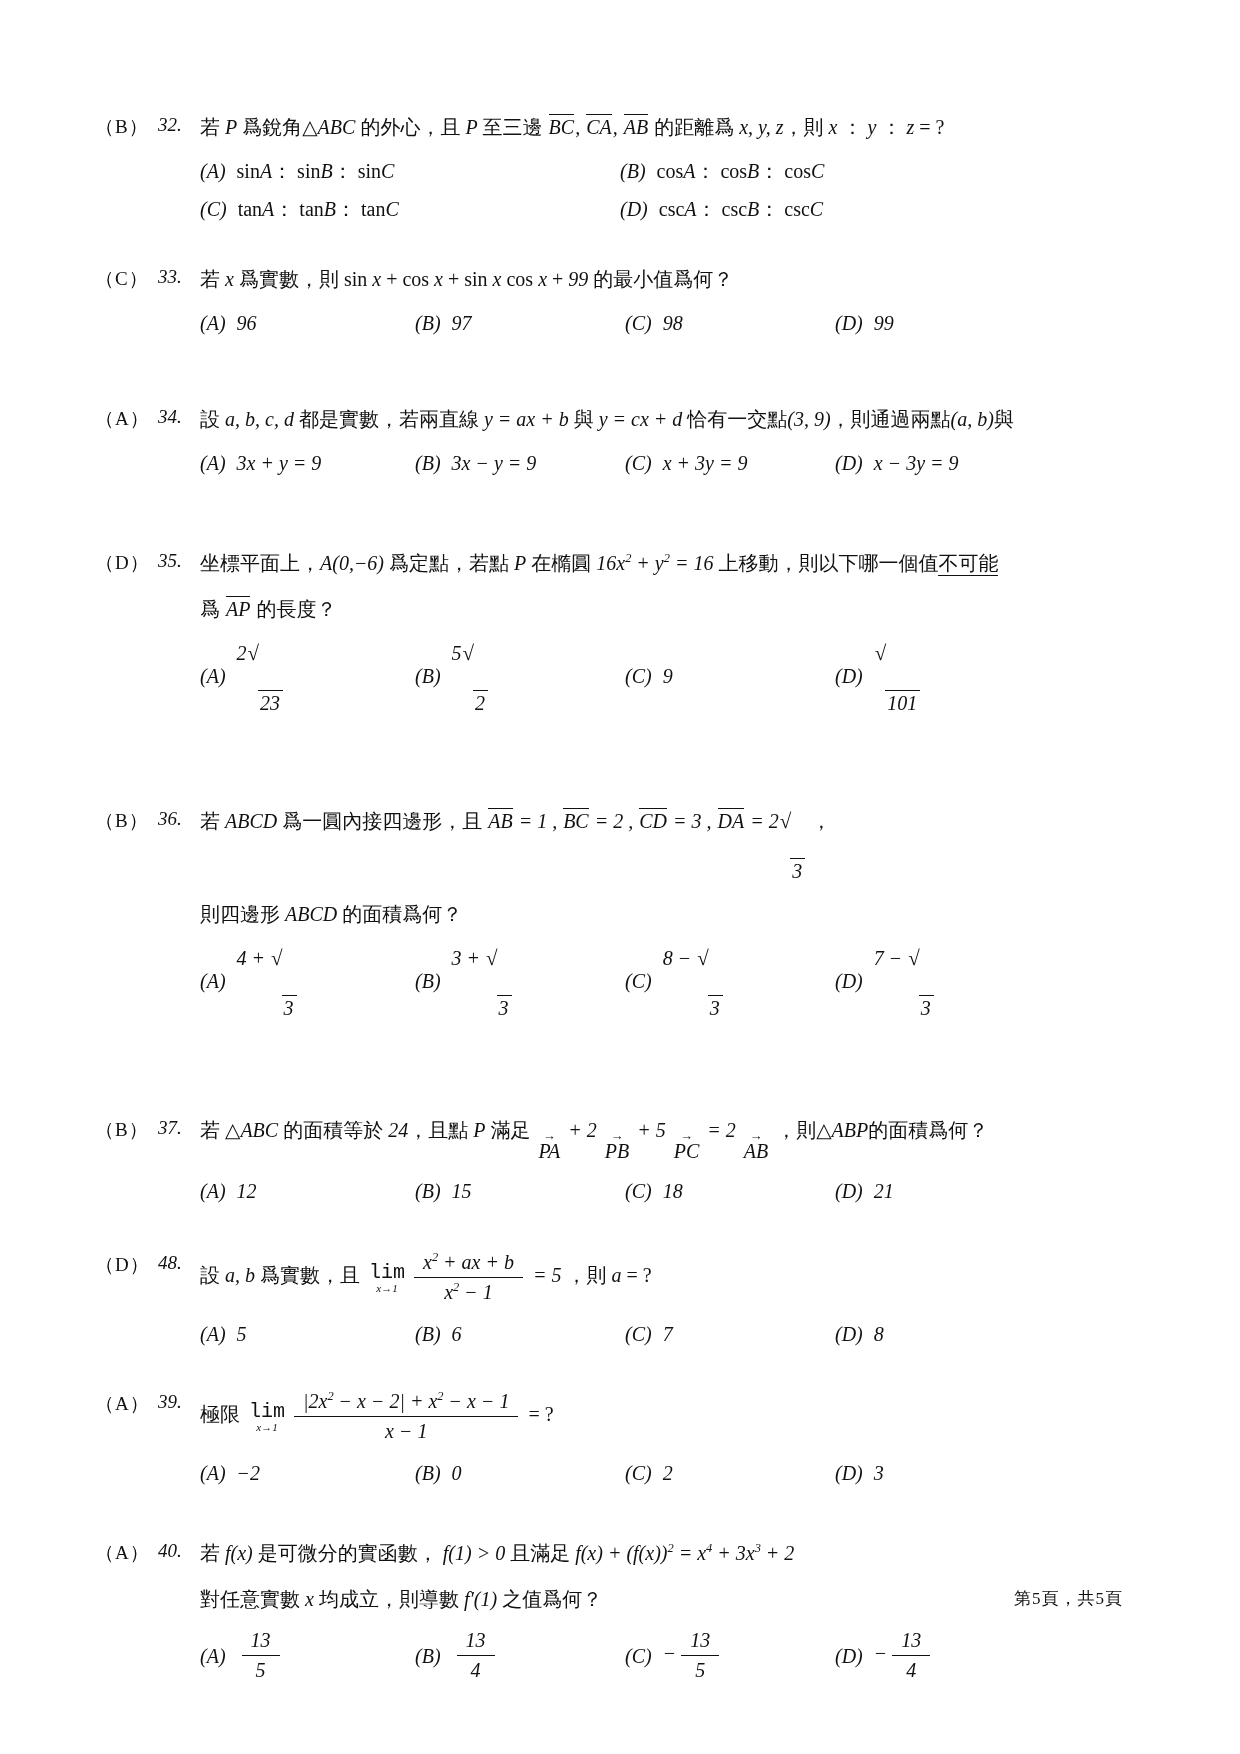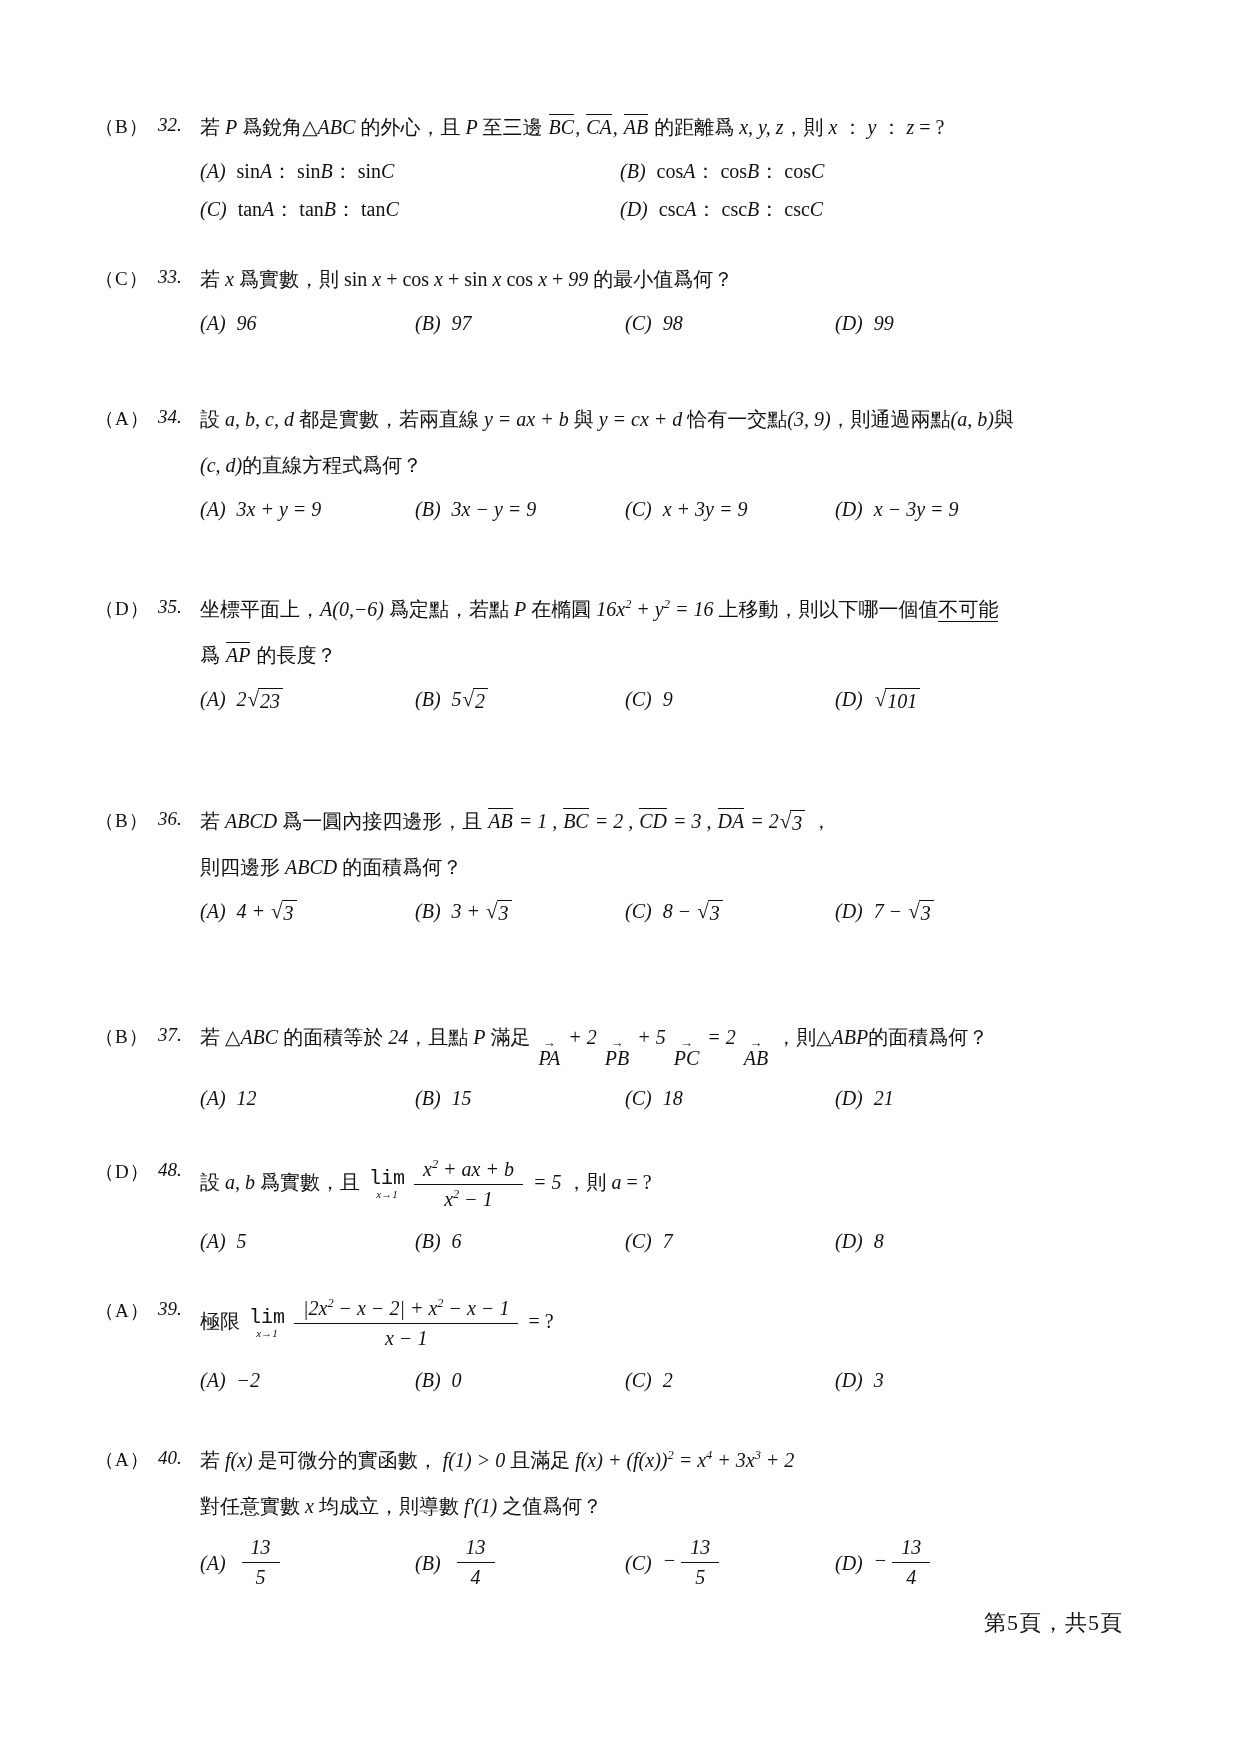--- a/index.html
+++ b/index.html
@@ -26,33 +26,33 @@
   .opts.c2{grid-template-columns:420px auto;row-gap:8px;}
   .opt{white-space:nowrap;display:flex;align-items:center;}
   .optlab{font-style:italic;margin-right:11px;}
   .optval{display:inline-flex;align-items:center;}
   .mi{font-style:italic;}
   .ov{display:inline-block;border-top:1.3px solid currentColor;padding-top:1px;line-height:1.1;margin:0 1px;}
   .ul{border-bottom:1.3px solid currentColor;padding-bottom:1px;}
   sup{font-size:0.62em;line-height:0;}
   .sqrt{display:inline-flex;align-items:flex-start;margin:0 1px;}
   .rad{font-style:normal;line-height:1.12;font-size:1.05em;}
-  .sqb{border-top:1.4px solid currentColor;line-height:1.12;padding:1px 3px 0 2px;margin-left:-1px;}
+  .sqb{border-top:1.4px solid currentColor;line-height:1.12;padding:1px 3px 0 2px;margin-left:-1px;margin-top:48px;}
   .frac{display:inline-flex;flex-direction:column;align-items:center;vertical-align:middle;line-height:1.25;margin:0 5px;}
   .fnum{border-bottom:1.5px solid currentColor;padding:0 9px 2px;}
   .fden{padding-top:2px;}
   .lim{display:inline-flex;flex-direction:column;align-items:center;vertical-align:middle;line-height:1.1;margin:0 4px;}
   .limt{font-style:normal;font-family:Liberation Mono, monospace;}
   .limb{font-size:11px;font-style:italic;margin-top:-2px;}
   .vec{display:inline-flex;flex-direction:column;align-items:center;line-height:1;vertical-align:-3px;margin:0 3px;}
   .veca{font-size:13px;height:10px;line-height:9px;}
   .vecb{font-style:italic;line-height:1.05;}
   .footer{
-    position:absolute;right:117px;bottom:116px;
-    font-size:22px;letter-spacing:1px;
+    position:absolute;right:117px;bottom:144px;
+    font-size:17px;letter-spacing:1px;
     font-family:"Liberation Serif","DejaVu Serif",serif;
   }
 </style>
 </head>
 <body>
 
 <div class="page">
   <main class="content">
       <section class="question" style="margin-top: 0px;">
         <div class="ans">（B）</div>
@@ -110,21 +110,20 @@
               </span>
             </div>
           </div>
         </div>
       </section>
       <section class="question" style="margin-top: 66px;">
         <div class="ans">（A）</div>
         <div class="qnum">34.</div>
         <div class="qbody">
           <div class="qline">設 <span class="mi">a, b, c, d</span> 都是實數，若兩直線 <span class="mi">y = ax + b</span> 與 <span class="mi">y = cx + d</span> 恰有一交點<span class="mi">(3, 9)</span>，則通過兩點<span class="mi">(a, b)</span>與</div>
-          <div class="qline"><span class="mi">(c, d)</span>的直線方程式爲何？</div>
           <div class="opts c4">
             <div class="opt">
               <span class="optlab">(A)</span>
               <span class="optval">
                 <span class="mi">3x + y = 9</span>
               </span>
             </div>
             <div class="opt">
               <span class="optlab">(B)</span>
               <span class="optval">

